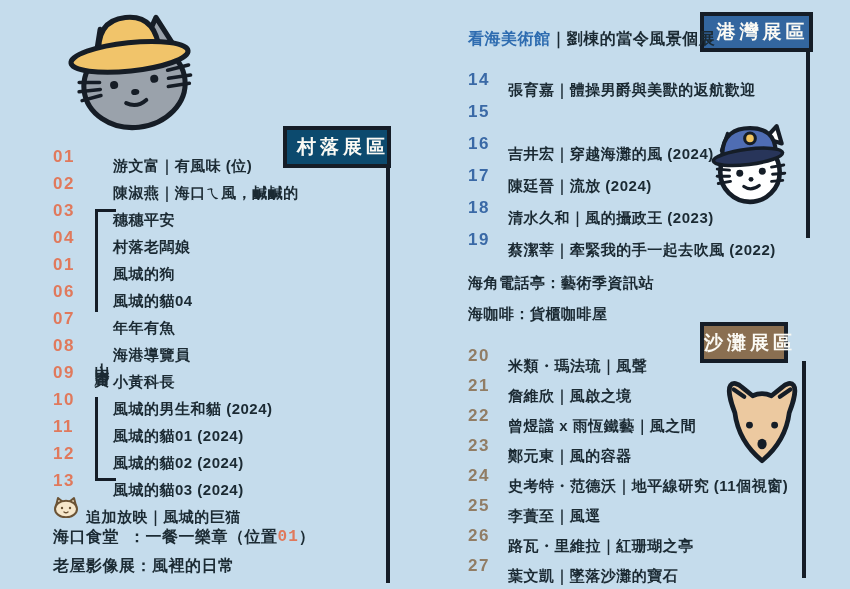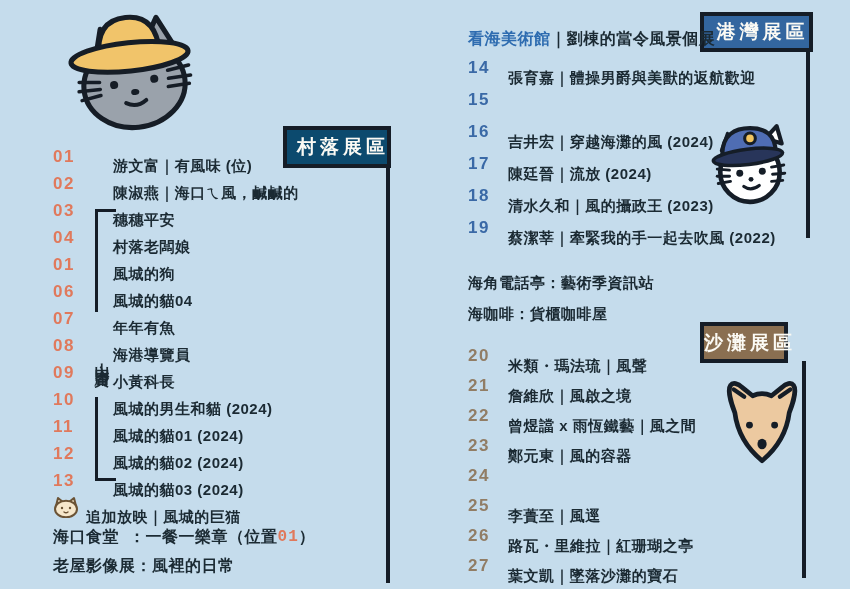--- a/index.html
+++ b/index.html
@@ -27,21 +27,21 @@
   
   .list{position:absolute;}
   .row{display:flex;align-items:center;white-space:nowrap;}
   .no{flex:0 0 60px;font-size:17px;letter-spacing:1.5px;}
   .ttl{font-size:15px;color:#1b2a33;letter-spacing:0.5px;margin-top:20px;}
 
   .village-list{left:53px;top:143px;width:340px;}
   .village-list .row{height:27px;}
   .no-v{color:#e0795c;}
 
-  .harbor-list{left:468px;top:52px;width:350px;}
+  .harbor-list{left:468px;top:64px;width:350px;}
   .harbor-list .row{height:32px;}
   .no-h{flex:0 0 40px;color:#3a69a6;}
 
   .beach-list{left:468px;top:341px;width:350px;}
   .beach-list .row{height:30px;}
   .no-b{flex:0 0 40px;color:#917d65;}
 
   
   .b-line{position:absolute;background:#151d27;}
   .b-tick-top   {left:95px;top:209px;width:21px;height:3.3px;}
@@ -306,20 +306,21 @@
         <span class="ttl">曾煜譡 x 雨恆鐵藝｜風之間</span>
       </div>
 
       <div class="row">
         <span class="no no-b">23</span>
         <span class="ttl">鄭元東｜風的容器</span>
       </div>
 
       <div class="row">
         <span class="no no-b">24</span>
+        <span class="ttl">史考特・范德沃｜地平線研究 (11個視窗)</span>
       </div>
 
       <div class="row">
         <span class="no no-b">25</span>
         <span class="ttl">李蕢至｜風逕</span>
       </div>
 
       <div class="row">
         <span class="no no-b">26</span>
         <span class="ttl">路瓦・里維拉｜紅珊瑚之亭</span>

